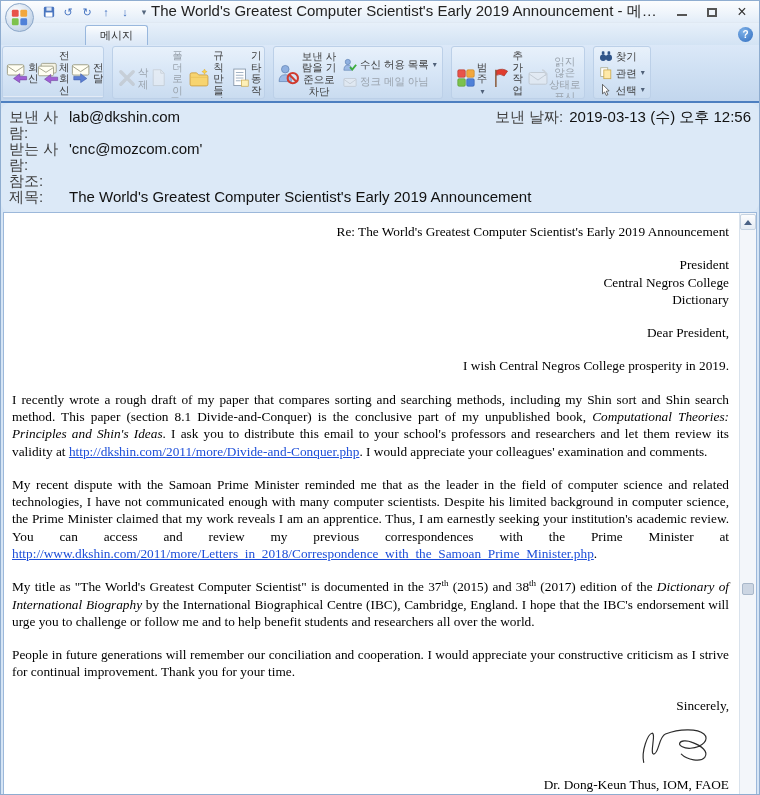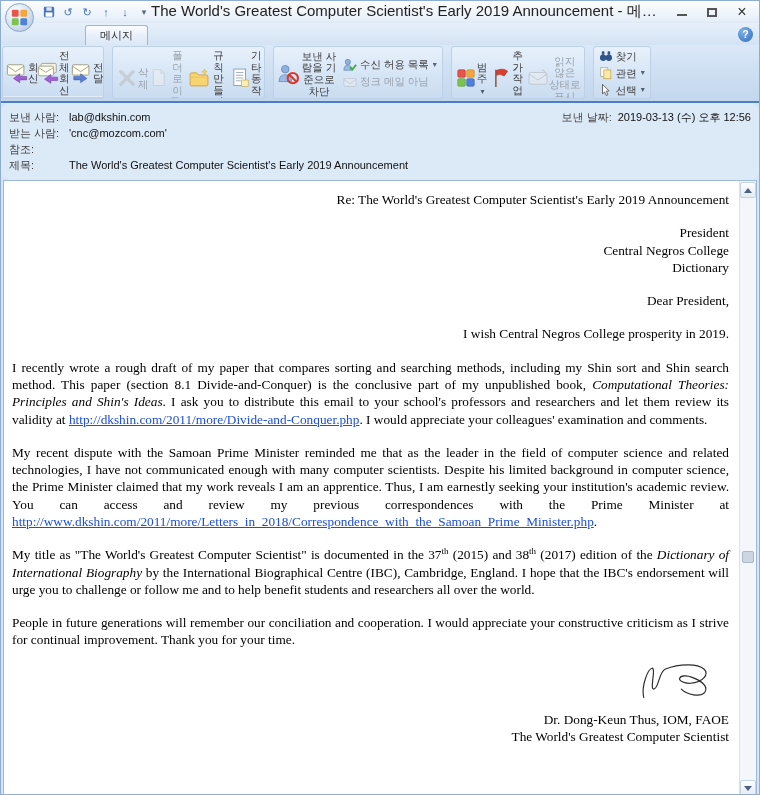--- a/index.html
+++ b/index.html
@@ -47,21 +47,21 @@
   .btn-small .ic { width:14px; height:14px; display:inline-flex; }
   .btn-small .ic svg { width:14px; height:14px; }
   .dd { font-size:8px; color:#4f6078; margin-left:1px; }
   .dd::after { content:"▾"; }
   .disabled { color:#9aa3ad; }
   .disabled .ic svg { filter:grayscale(1) opacity(.45); }
   .w30{width:31px}.w34{width:34px}.w38{width:38px}.w40{width:41px}.w56{width:56px}.w62{width:64px}
   .stack { display:flex; flex-direction:column; justify-content:center; gap:1px; }
 
   
-  .headerbar { background:#dce9f7; padding:6px 8px 7px; font-size:11px; color:#000;border-radius:9px; }
+  .headerbar { background:#dce9f7; padding:6px 8px 7px; font-size:15px; color:#000;border-radius:9px; }
   .hrow { display:flex; line-height:16px; }
   .hlabel { width:60px; color:#3f3f3f; flex:none; }
   .hvalue { color:#111; }
   .hspacer { flex:1; }
   .hsent { color:#3f3f3f; margin-right:6px; }
 
   
   .bodywrap { position:relative; margin:0 2px; border:1px solid #9cb8da; background:#fff; height:618px; }
   .bodycontent { position:absolute; top:0; left:0; right:17px; bottom:0; overflow:hidden; padding:10px 10px 0 8px; font-family:"Liberation Serif", serif; font-size:13.3px; line-height:1.3; color:#000; }
   .bodycontent p { margin:0 0 16px;text-align:right; }
@@ -412,20 +412,21 @@
   <div class="bodywrap">
     <div class="bodycontent">
         <p><span>Re: The World's Greatest Computer Scientist's Early 2019 Announcement</span></p>
         <p><span>President</span><br><span>Central Negros College</span><br><span>Dictionary</span></p>
         <p><span>Dear President,</span></p>
         <p><span>I wish Central Negros College prosperity in 2019.</span></p>
         <p class="justify"><span>I recently wrote a rough draft of my paper that compares sorting and searching methods, including my Shin sort and Shin search method. This paper (section 8.1 Divide-and-Conquer) is the conclusive part of my unpublished book, </span><span class="i">Computational Theories: Principles and Shin's Ideas</span><span>. I ask you to distribute this email to your school's professors and researchers and let them review its validity at </span><a href="#">http://dkshin.com/2011/more/Divide-and-Conquer.php</a><span>. I would appreciate your colleagues' examination and comments.</span></p>
         <p class="justify"><span>My recent dispute with the Samoan Prime Minister reminded me that as the leader in the field of computer science and related technologies, I have not communicated enough with many computer scientists. Despite his limited background in computer science, the Prime Minister claimed that my work reveals I am an apprentice. Thus, I am earnestly seeking your institution's academic review. You can access and review my previous correspondences with the Prime Minister at </span><a href="#">http://www.dkshin.com/2011/more/Letters_in_2018/Correspondence_with_the_Samoan_Prime_Minister.php</a><span>.</span></p>
         <p class="justify"><span>My title as "The World's Greatest Computer Scientist" is documented in the 37</span><span><sup>th</sup></span><span> (2015) and 38</span><span><sup>th</sup></span><span> (2017) edition of the </span><span class="i">Dictionary of International Biography</span><span> by the International Biographical Centre (IBC), Cambridge, England. I hope that the IBC's endorsement will urge you to challenge or follow me and to help benefit students and researchers all over the world.</span></p>
         <p class="justify"><span>People in future generations will remember our conciliation and cooperation. I would appreciate your constructive criticism as I strive for continual improvement. Thank you for your time.</span></p>
+        <p><span>Sincerely,</span></p>
         <p class="sig">
   <svg width="92" height="46" viewBox="0 0 110 55">
     <path d="M8 46 C5 32 13 12 18 11 C23 11 15 36 20 36 C26 36 26 15 34 12 C50 6 72 5 80 12 C87 18 79 28 64 29 C56 29.5 50 26 51 23 C52 20 59 19 66 22 C77 26 86 33 81 40 C76 46 60 43 53 36" fill="none" stroke="#2c2c2c" stroke-width="1.4" stroke-linecap="round"></path>
   </svg>
 </p>
         <p><span>Dr. Dong-Keun Thus, IOM, FAOE</span><br><span>The World's Greatest Computer Scientist</span></p>
         <p><br><br><br><br><br><br><br><br><br></p>
       </div>
     <div class="sbar">
       <div class="sb-up">

